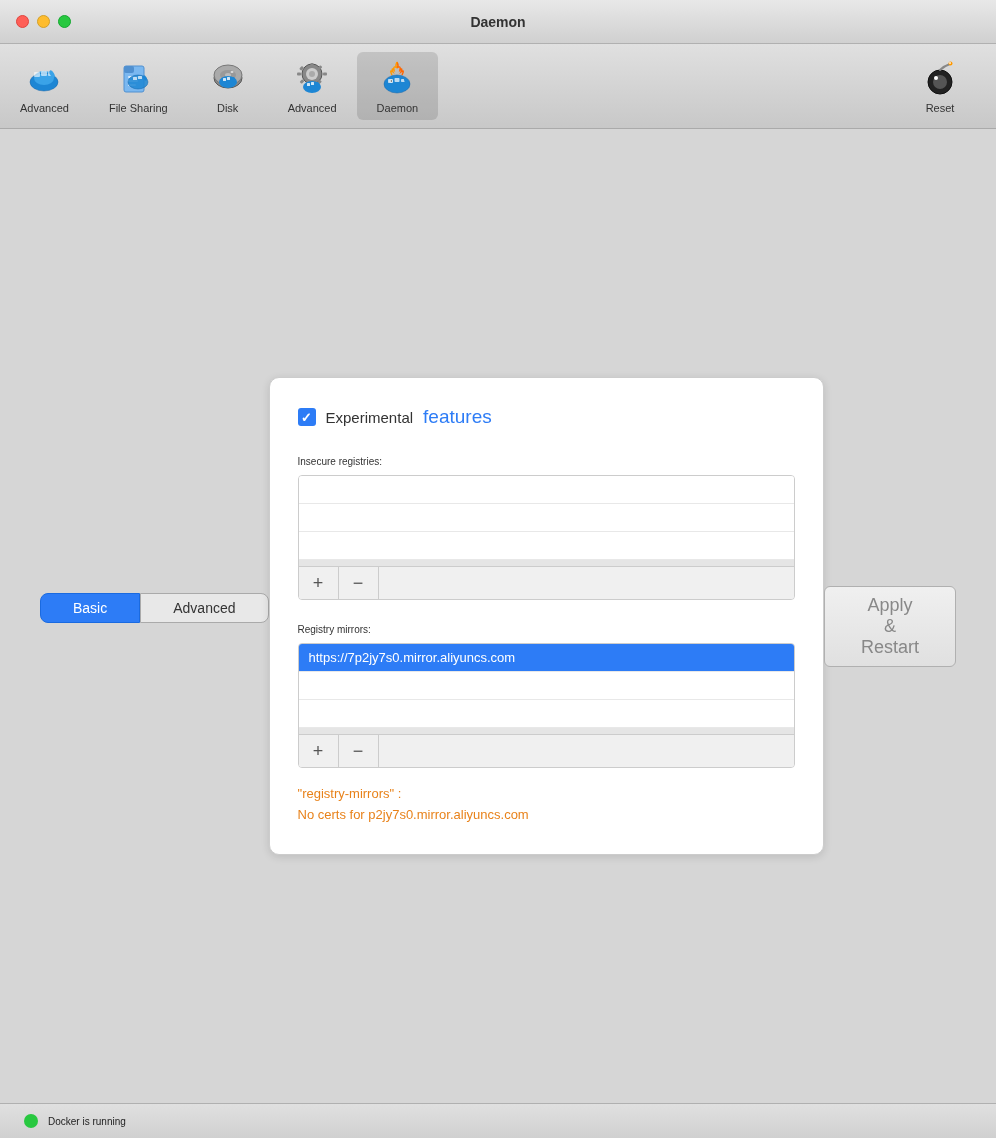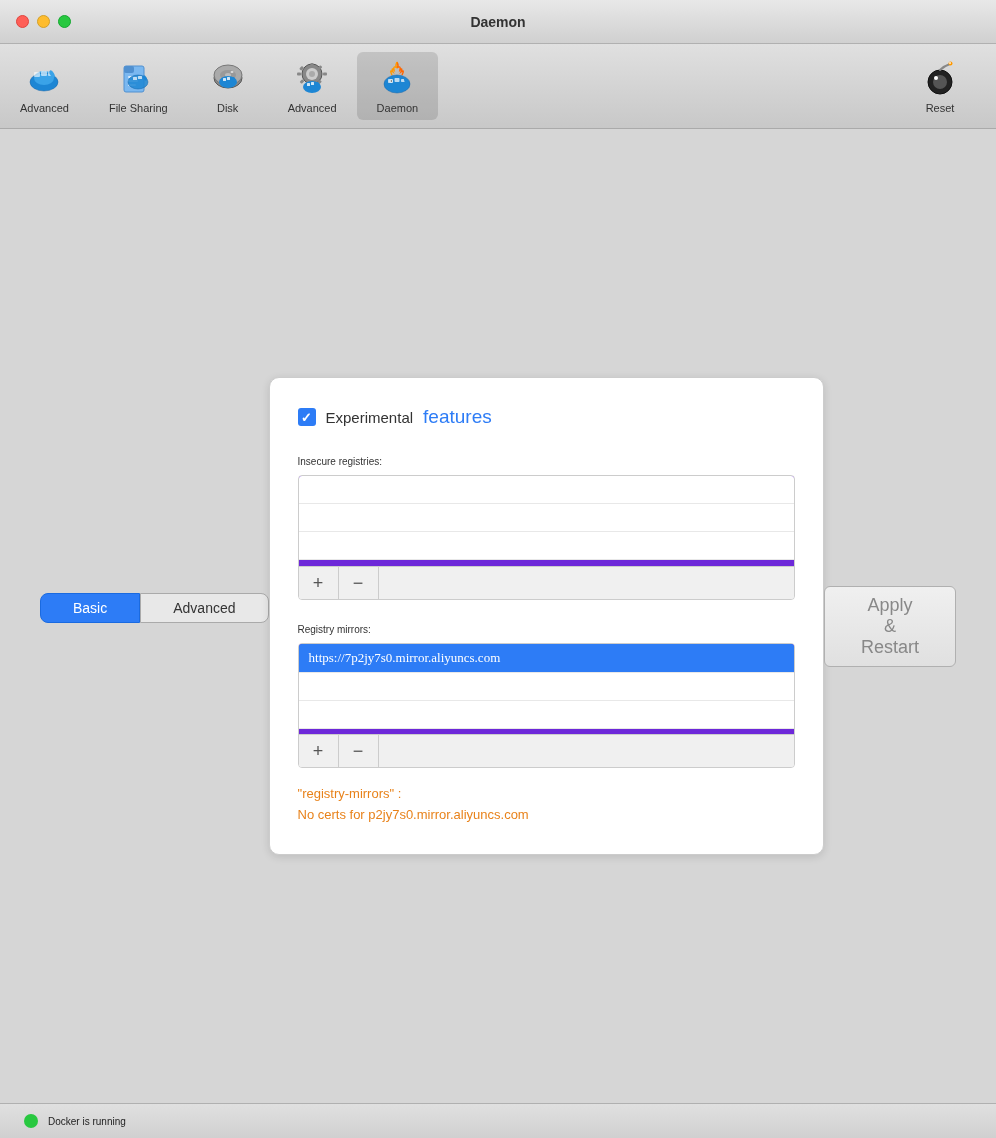--- a/index.html
+++ b/index.html
@@ -179,22 +179,21 @@
     
     .list-box {
       border: 1px solid #ccc;
       border-radius: 4px;
       overflow: hidden;
       margin-bottom: 24px;
       background: #f9f9f9;
     }
     .list-area {
       min-height: 90px;
-      background: #6d28d9;
-      font-family: Liberation Serif, serif;
+      background: #e5e5e5;
     }
     .list-row {
       padding: 6px 10px;
       font-size: 13px;
       color: #333;
       border-bottom: 1px solid #e8e8e8;
     }
     .list-row.selected {
       background: #2d7cf6;
       color: white;

